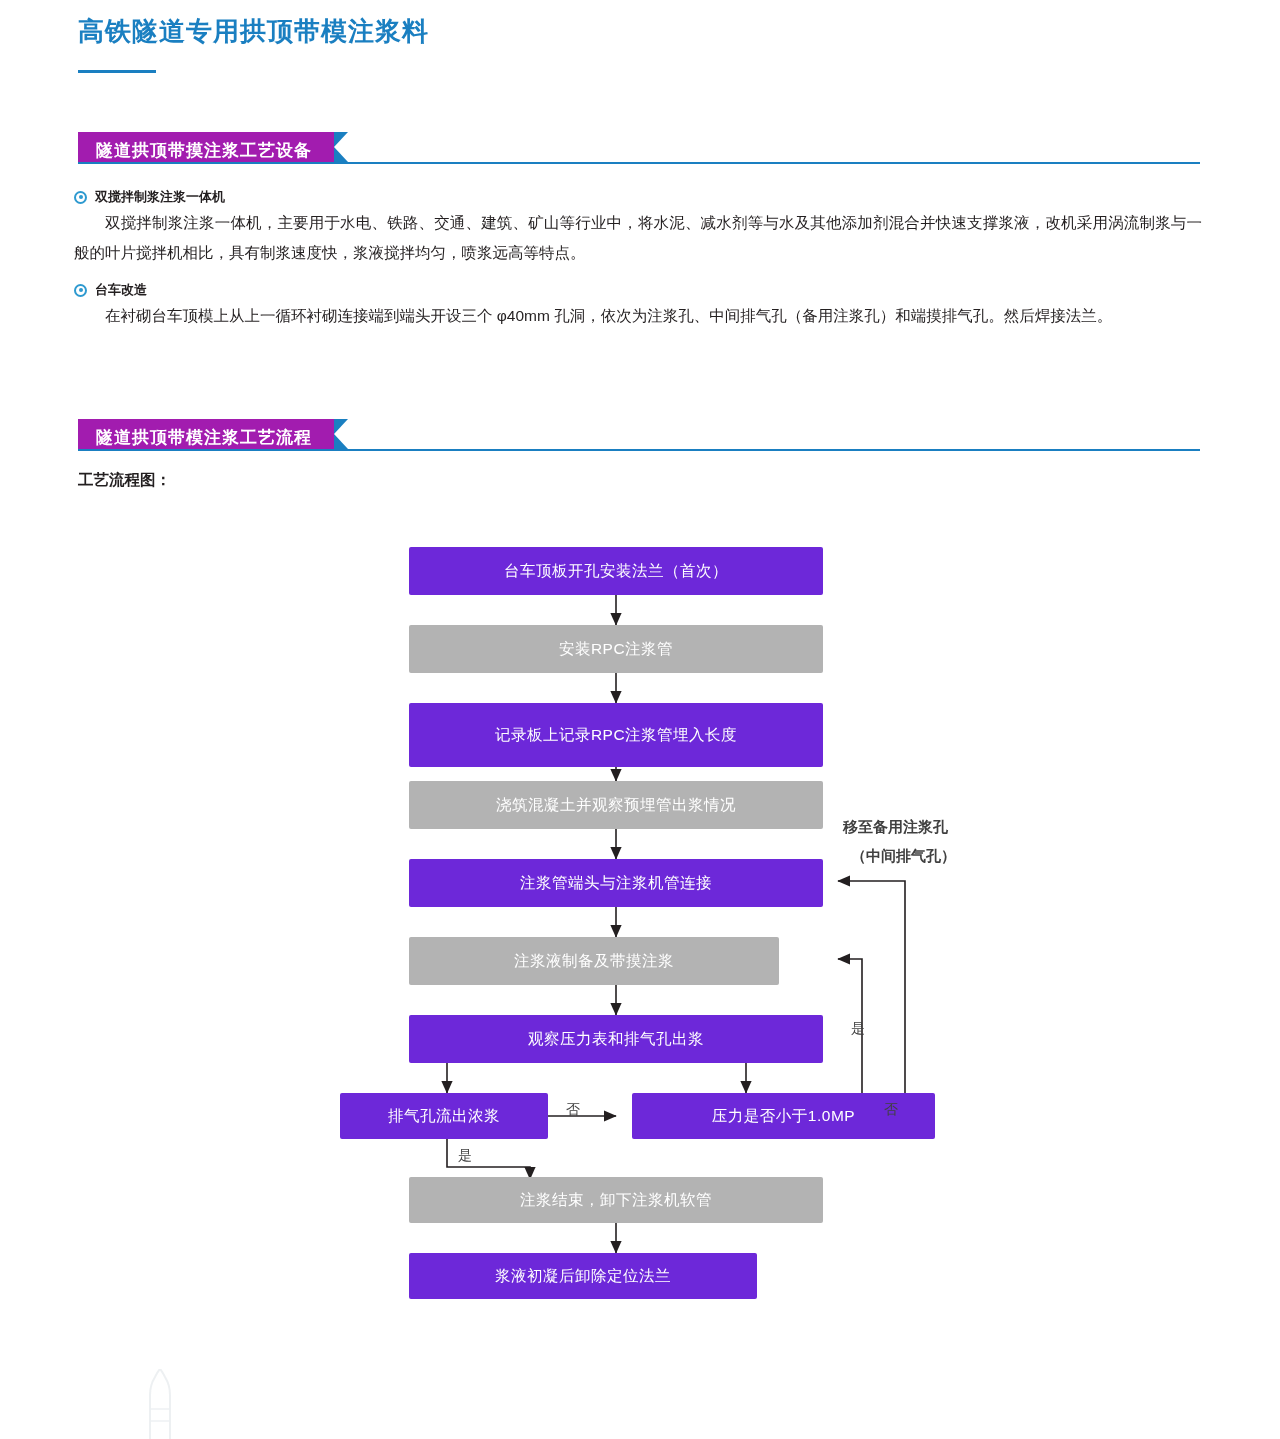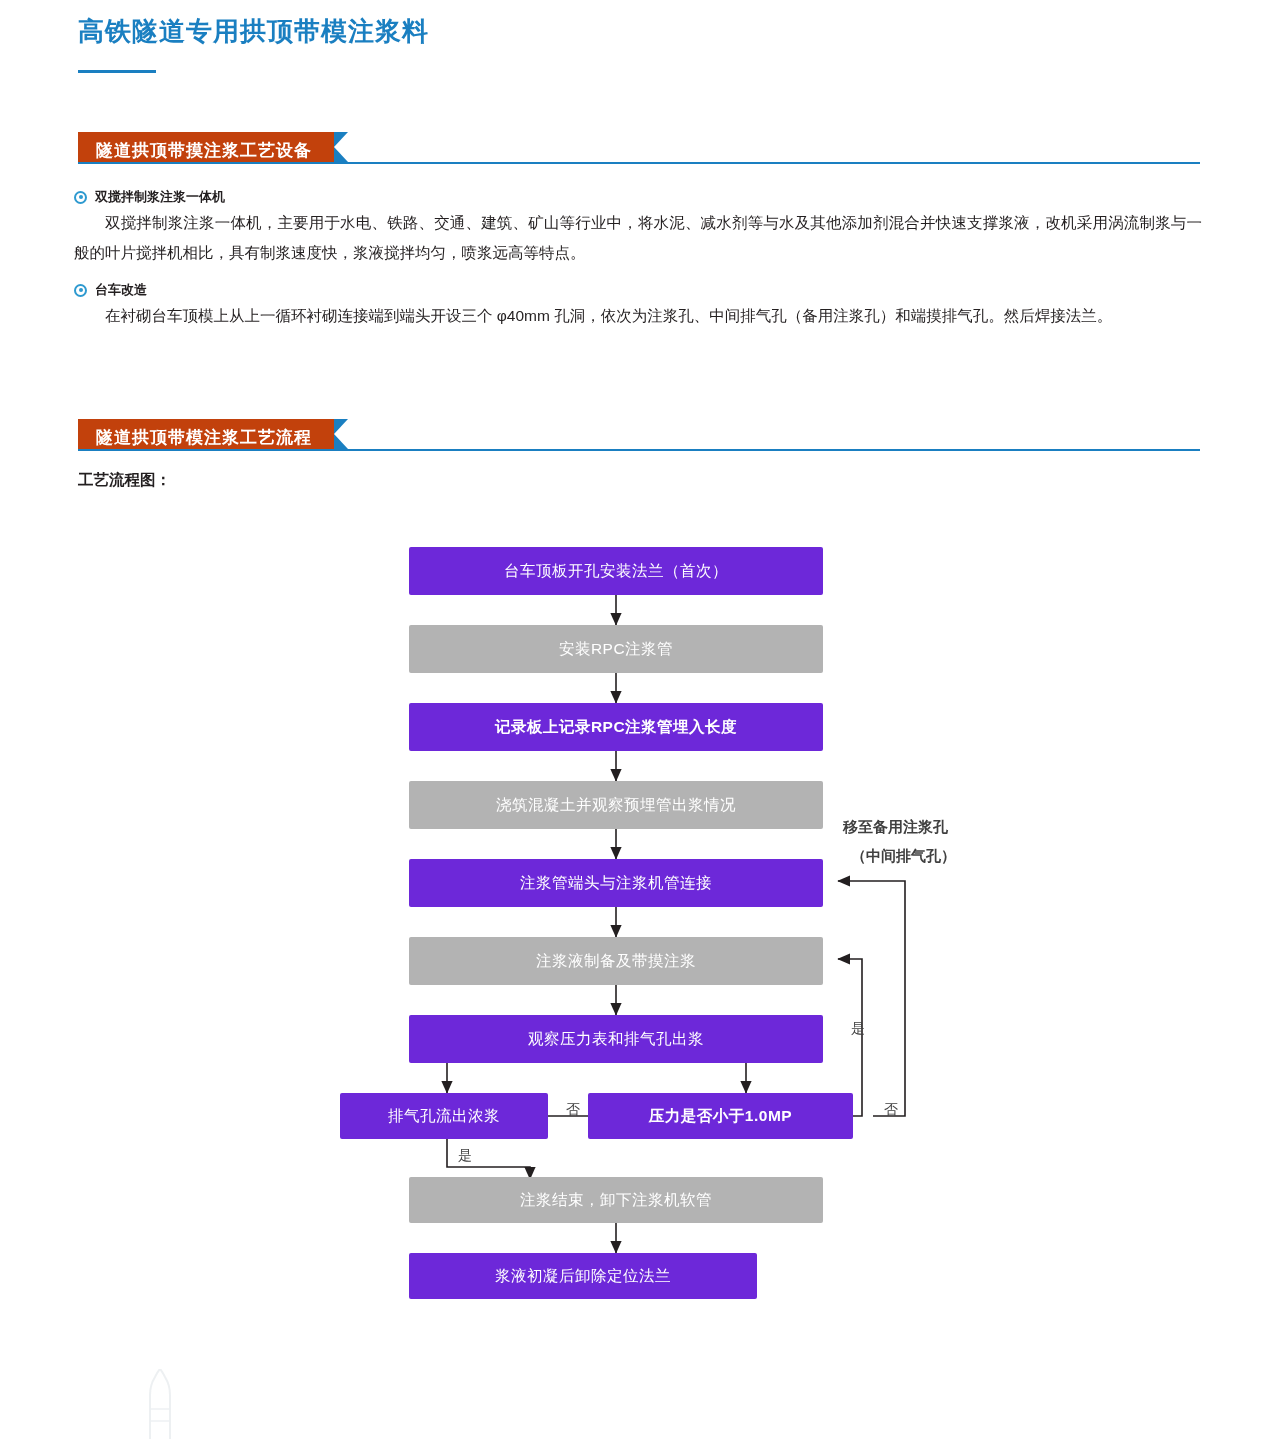--- a/index.html
+++ b/index.html
@@ -40,21 +40,21 @@
     position: absolute;
     left: 78px;
     height: 30px;
   }
   .section-head .tag {
     position: relative;
     display: inline-block;
     height: 30px;
     line-height: 30px;
     padding: 4px 22px 0 18px;
-    background: #c2410c;
+    background: #a21caf;
     color: #ffffff;
     font-size: 17px;
     font-weight: bold;
     letter-spacing: 1px;
     box-sizing: border-box;
   }
   .section-head .tag::after {
     content: "";
     position: absolute;
     right: -14px;
@@ -239,33 +239,33 @@
     <path d="M 846 601 L 862 601 L 862 444 L 838 444" stroke="#231f20" stroke-width="1.6" fill="none" marker-end="url(#arrow)"></path>
 
      移至备用注浆孔 -&gt; 注浆管端头与注浆机管连接 (far right loop up) --&gt;
     <path d="M 873 601 L 905 601 L 905 366 L 838 366" stroke="#231f20" stroke-width="1.6" fill="none" marker-end="url(#arrow)"></path>
   </svg>
 
   <div class="node blue" style="left:409px; top:32px;  width:414px; height:48px;">台车顶板开孔安装法兰（首次）</div>
 
   <div class="node grey" style="left:409px; top:110px; width:414px; height:48px;">安装RPC注浆管</div>
 
-  <div class="node blue" style="left:409px; top:188px; width:414px; height:48px;font-weight:bold;">记录板上记录RPC注浆管埋入长度</div>
+  <div class="node blue" style="left:409px; top:188px; width:414px; height:64px;">记录板上记录RPC注浆管埋入长度</div>
 
   <div class="node grey" style="left:409px; top:266px; width:414px; height:48px;font-family:Liberation Serif, serif;">浇筑混凝土并观察预埋管出浆情况</div>
 
   <div class="node blue" style="left:409px; top:344px; width:414px; height:48px;">注浆管端头与注浆机管连接</div>
 
-  <div class="node grey" style="left:409px; top:422px; width:414px; height:48px;">注浆液制备及带摸注浆</div>
+  <div class="node grey" style="left:409px; top:422px; width:370px; height:48px;">注浆液制备及带摸注浆</div>
 
   <div class="node blue" style="left:409px; top:500px; width:414px; height:48px;">观察压力表和排气孔出浆</div>
 
   <div class="node blue" style="left:340px; top:578px; width:208px; height:46px;">排气孔流出浓浆</div>
 
-  <div class="node blue" style="left:588px; top:578px; width:265px; height:46px;font-weight:bold;">压力是否小于1.0MP</div>
+  <div class="node blue" style="left:632px; top:578px; width:303px; height:46px;">压力是否小于1.0MP</div>
 
   <div class="node grey" style="left:409px; top:662px; width:414px; height:46px;">注浆结束，卸下注浆机软管</div>
 
   <div class="node blue" style="left:409px; top:738px; width:348px; height:46px;">浆液初凝后卸除定位法兰</div>
 
   <div class="flow-label" style="left:566px; top:586px;">否</div>
   <div class="flow-label" style="left:458px; top:632px;">是</div>
   <div class="flow-label" style="left:851px; top:505px;">是</div>
   <div class="flow-label" style="left:884px; top:586px;">否</div>
 

